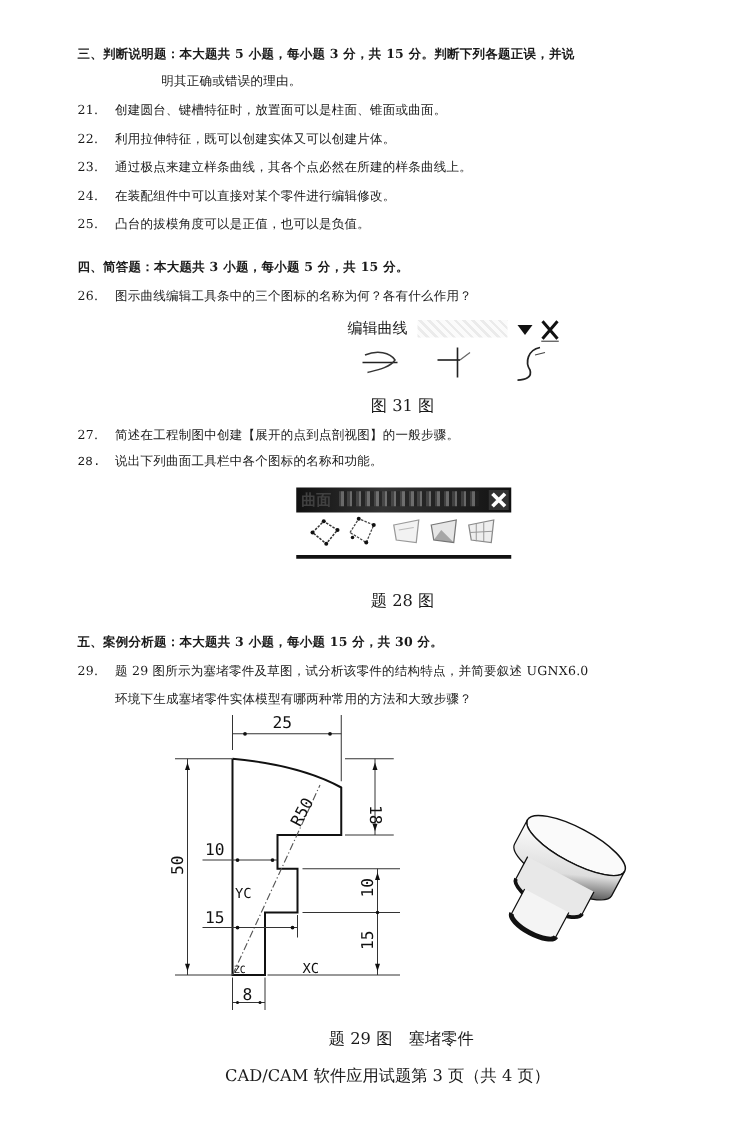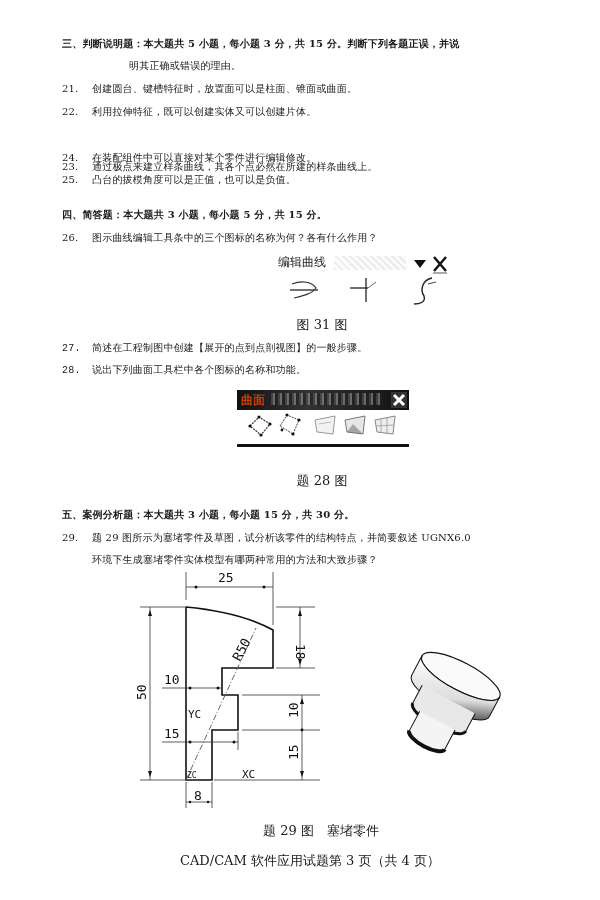--- a/index.html
+++ b/index.html
@@ -22,21 +22,21 @@
 
 <div class="line sec" style="left:62px; top:36px;">三、判断说明题：本大题共 5 小题，每小题 3 分，共 15 分。判断下列各题正误，并说</div>
 <div class="line" style="left:90px; top:58px;padding-left:39px;">明其正确或错误的理由。</div>
 
 <div class="line" style="left:62px; top:81px;">
   <span class="num">21.</span><span>创建圆台、键槽特征时，放置面可以是柱面、锥面或曲面。</span>
 </div>
 <div class="line" style="left:62px; top:104px;">
   <span class="num">22.</span><span>利用拉伸特征，既可以创建实体又可以创建片体。</span>
 </div>
-<div class="line" style="left:62px; top:127px;margin-top:32px;">
+<div class="line" style="left:62px; top:127px;">
   <span class="num">23.</span><span>通过极点来建立样条曲线，其各个点必然在所建的样条曲线上。</span>
 </div>
 <div class="line" style="left:62px; top:150px;">
   <span class="num">24.</span><span>在装配组件中可以直接对某个零件进行编辑修改。</span>
 </div>
 <div class="line" style="left:62px; top:172px;">
   <span class="num">25.</span><span>凸台的拔模角度可以是正值，也可以是负值。</span>
 </div>
 
 <div class="line sec" style="left:62px; top:207px;">四、简答题：本大题共 3 小题，每小题 5 分，共 15 分。</div>
@@ -63,31 +63,31 @@
     <path d="M18,2 L18,26" stroke="#222" stroke-width="1.3"></path>
     <path d="M20,12 L28,6" stroke="#666" stroke-width="1"></path>
   </svg>
   <svg style="left:138px; top:24px;" width="30" height="30">
     <path d="M22,2 C12,4 10,14 14,20 C16,26 10,28 4,28" stroke="#222" stroke-width="1.4" fill="none"></path>
     <path d="M18,8 L26,6" stroke="#444" stroke-width="1"></path>
   </svg>
 </div>
 <div class="caption" style="left:272px; top:316px; width:100px;">图 31 图</div>
 
-<div class="line" style="left:62px; top:341px;font-family:Liberation Mono, monospace;">
+<div class="line" style="left:62px; top:341px;">
   <span class="num">27.</span><span>简述在工程制图中创建【展开的点到点剖视图】的一般步骤。</span>
 </div>
 <div class="line" style="left:62px; top:363px;font-family:Liberation Mono, monospace;">
   <span class="num">28.</span><span>说出下列曲面工具栏中各个图标的名称和功能。</span>
 </div>
 
 <div style="position:absolute; left:237px; top:390px; width:172px; height:60px;">
   <div style="position:absolute; left:0; top:0; width:172px; height:20px; background:linear-gradient(90deg,#111 0%,#333 40%,#222 70%,#111 100%);"></div>
   <div style="position:absolute; left:34px; top:3px; width:112px; height:12px; background:repeating-linear-gradient(90deg,#555 0 2px,#999 2px 4px,#222 4px 7px); opacity:0.6;"></div>
-  <span style="position:absolute; left:4px; top:2px; font-size:12px; color:#c2410c; font-weight:bold; font-family:'DejaVu Sans','Liberation Sans',sans-serif;">曲面</span>
+  <span style="position:absolute; left:4px; top:2px; font-size:12px; color:#404040; font-weight:bold; font-family:'DejaVu Sans','Liberation Sans',sans-serif;">曲面</span>
   <svg style="left:154px; top:2px;" width="16" height="16">
       <rect x="0" y="0" width="16" height="16" fill="#333"></rect>
       <path d="M3,3 L13,13 M13,3 L3,13" stroke="#fff" stroke-width="3"></path>
     </svg>
   <svg style="left:10px; top:24px;" width="26" height="24">
     <polygon points="3,12 12,3 23,10 14,21" fill="none" stroke="#333" stroke-width="1.2" stroke-dasharray="2,1"></polygon>
     <circle cx="3" cy="12" r="1.6" fill="#111"></circle>
       <circle cx="12" cy="3" r="1.6" fill="#111"></circle>
       <circle cx="23" cy="10" r="1.6" fill="#111"></circle>
       <circle cx="14" cy="21" r="1.6" fill="#111"></circle>

